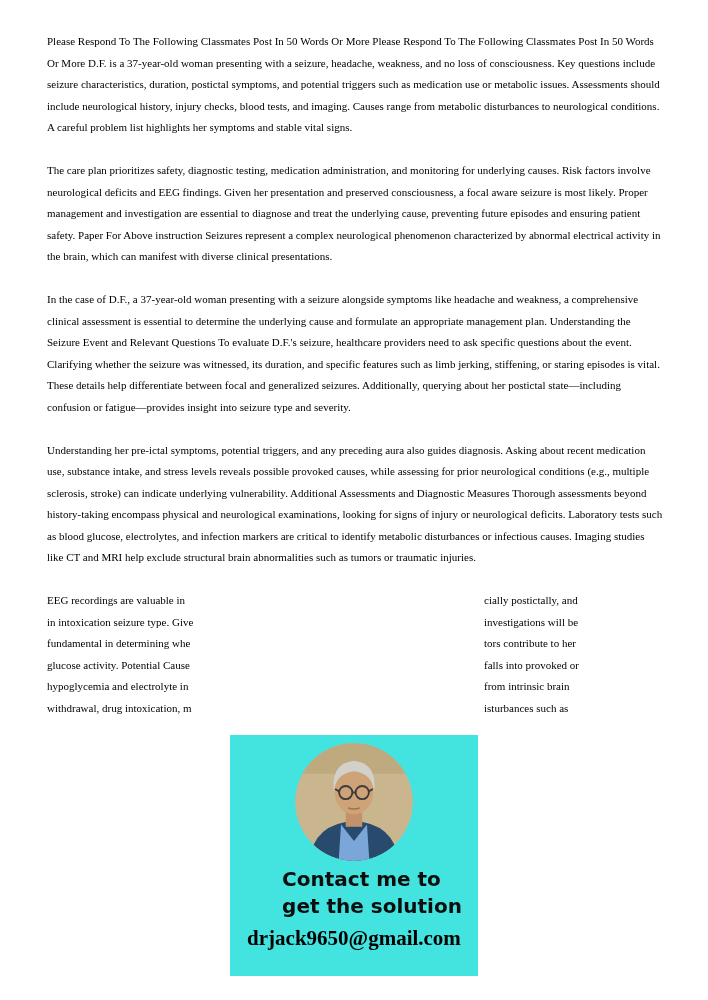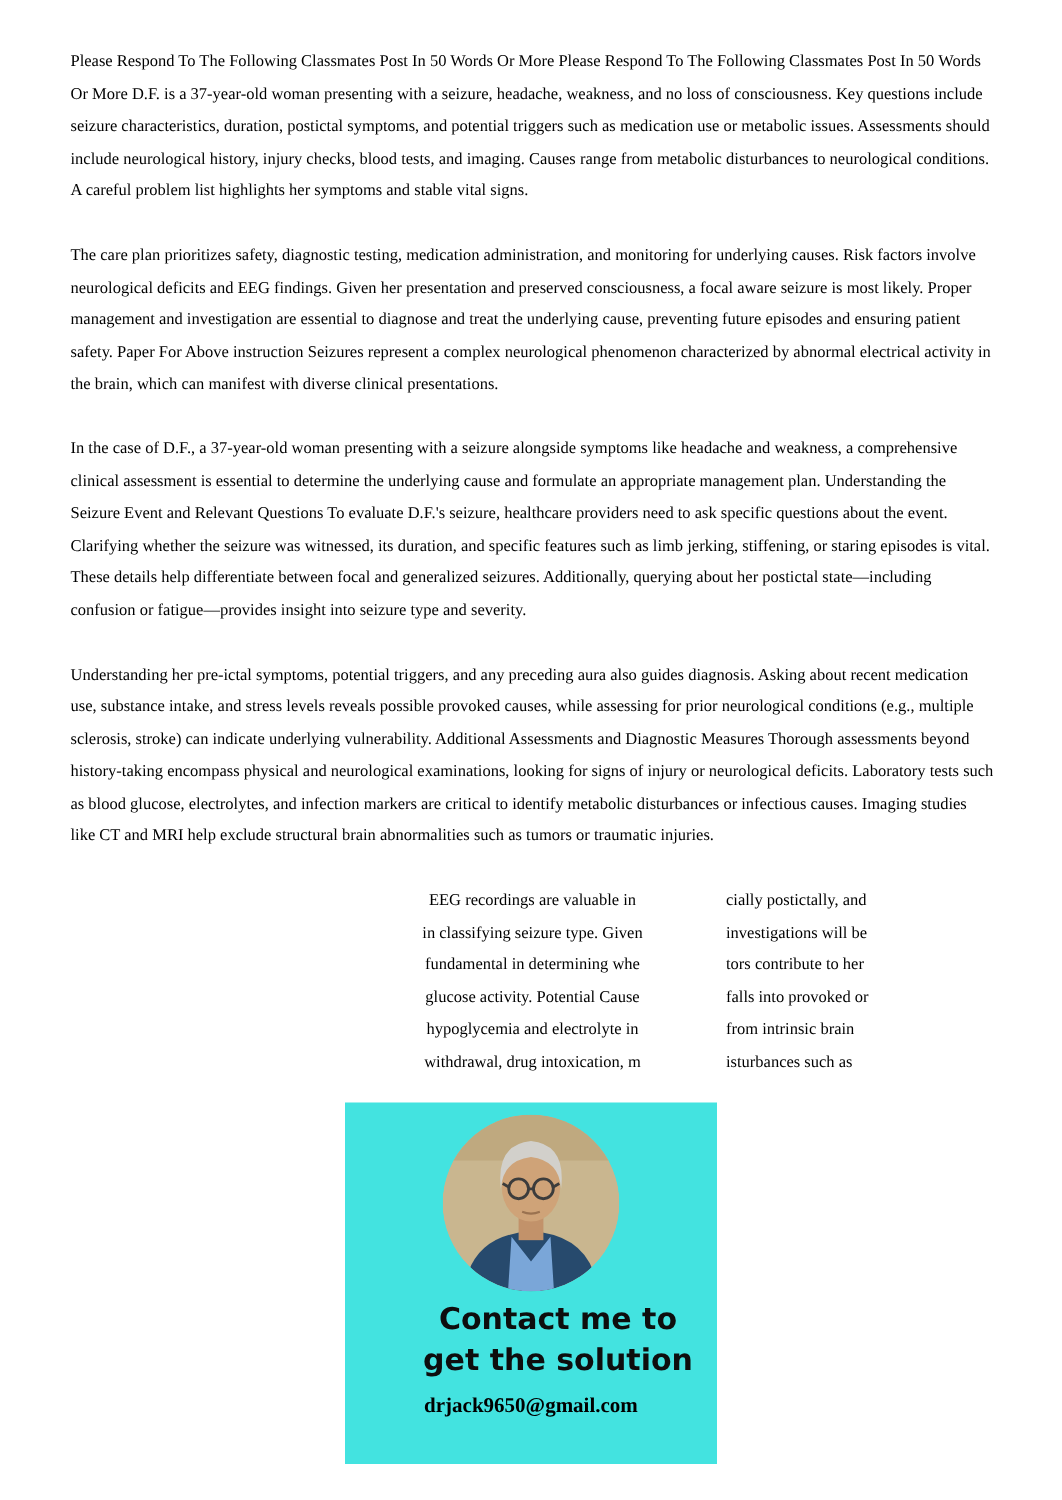--- a/index.html
+++ b/index.html
@@ -20,21 +20,20 @@
     font-size: 11px;
     line-height: 21.5px;
     text-align: left;
   }
   .content p { margin: 0 0 21.5px 0; }
   .split-para { margin-top: 0; }
   .split-line {
     position: relative;
     height: 21.5px;
     white-space: nowrap;
-    text-align: center;
   }
   .split-line .frag-right {
     position: absolute;
     left: 437px;
     top: 0;
   }
   .contact-card {
     position: absolute;
     left: 230px;
     top: 735px;
@@ -50,54 +49,54 @@
     width: 118px;
     height: 118px;
     margin-top: 8px;
     border-radius: 50%;
     overflow: hidden;
     flex: 0 0 auto;
   }
   .avatar svg { display: block; width: 100%; height: 100%; }
   .contact-text {
     margin-top: 5px;
-    text-align: center;
+    text-align: left;
     font-family: "DejaVu Sans", sans-serif;
     font-weight: bold;
     font-size: 20px;
     line-height: 27px;
     color: #0e0e0e;
     margin-left: 36px;
   }
   .contact-email {
     margin-top: 7px;
     font-family: "Liberation Serif", serif;
     font-weight: bold;
-    font-size: 14px;
+    font-size: 21px;
     line-height: 22px;
     color: #000000;
     text-align: center;
   }
 </style>
 </head>
 <body>
 
 <div class="content">
   <p>Please Respond To The Following Classmates Post In 50 Words Or More Please Respond To The Following Classmates Post In 50 Words Or More D.F. is a 37-year-old woman presenting with a seizure, headache, weakness, and no loss of consciousness. Key questions include seizure characteristics, duration, postictal symptoms, and potential triggers such as medication use or metabolic issues. Assessments should include neurological history, injury checks, blood tests, and imaging. Causes range from metabolic disturbances to neurological conditions. A careful problem list highlights her symptoms and stable vital signs.</p>
   <p>The care plan prioritizes safety, diagnostic testing, medication administration, and monitoring for underlying causes. Risk factors involve neurological deficits and EEG findings. Given her presentation and preserved consciousness, a focal aware seizure is most likely. Proper management and investigation are essential to diagnose and treat the underlying cause, preventing future episodes and ensuring patient safety. Paper For Above instruction Seizures represent a complex neurological phenomenon characterized by abnormal electrical activity in the brain, which can manifest with diverse clinical presentations.</p>
   <p>In the case of D.F., a 37-year-old woman presenting with a seizure alongside symptoms like headache and weakness, a comprehensive clinical assessment is essential to determine the underlying cause and formulate an appropriate management plan. Understanding the Seizure Event and Relevant Questions To evaluate D.F.'s seizure, healthcare providers need to ask specific questions about the event. Clarifying whether the seizure was witnessed, its duration, and specific features such as limb jerking, stiffening, or staring episodes is vital. These details help differentiate between focal and generalized seizures. Additionally, querying about her postictal state—including confusion or fatigue—provides insight into seizure type and severity.</p>
   <p>Understanding her pre-ictal symptoms, potential triggers, and any preceding aura also guides diagnosis. Asking about recent medication use, substance intake, and stress levels reveals possible provoked causes, while assessing for prior neurological conditions (e.g., multiple sclerosis, stroke) can indicate underlying vulnerability. Additional Assessments and Diagnostic Measures Thorough assessments beyond history-taking encompass physical and neurological examinations, looking for signs of injury or neurological deficits. Laboratory tests such as blood glucose, electrolytes, and infection markers are critical to identify metabolic disturbances or infectious causes. Imaging studies like CT and MRI help exclude structural brain abnormalities such as tumors or traumatic injuries.</p>
 
   <div class="split-para">
     <div class="split-line">
       <span class="frag-left">EEG recordings are valuable in</span>
       <span class="frag-right">cially postictally, and</span>
     </div>
     <div class="split-line">
-      <span class="frag-left">in classifying seizure type. Given</span>
+      <span class="frag-left">in intoxication seizure type. Give</span>
       <span class="frag-right">investigations will be</span>
     </div>
     <div class="split-line">
       <span class="frag-left">fundamental in determining whe</span>
       <span class="frag-right">tors contribute to her</span>
     </div>
     <div class="split-line">
       <span class="frag-left">glucose activity. Potential Cause</span>
       <span class="frag-right">falls into provoked or</span>
     </div>

